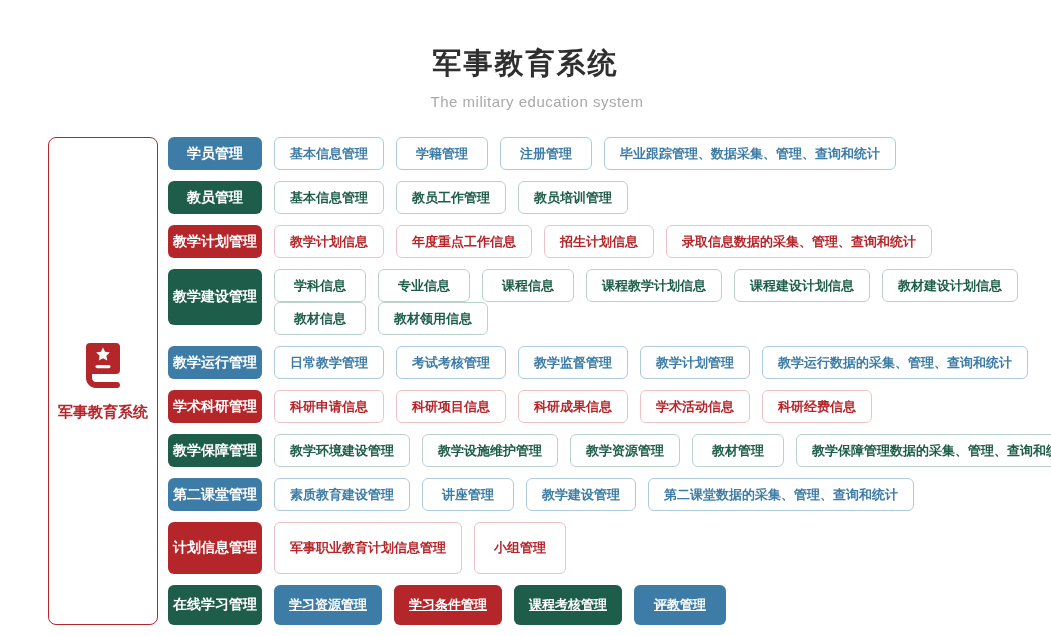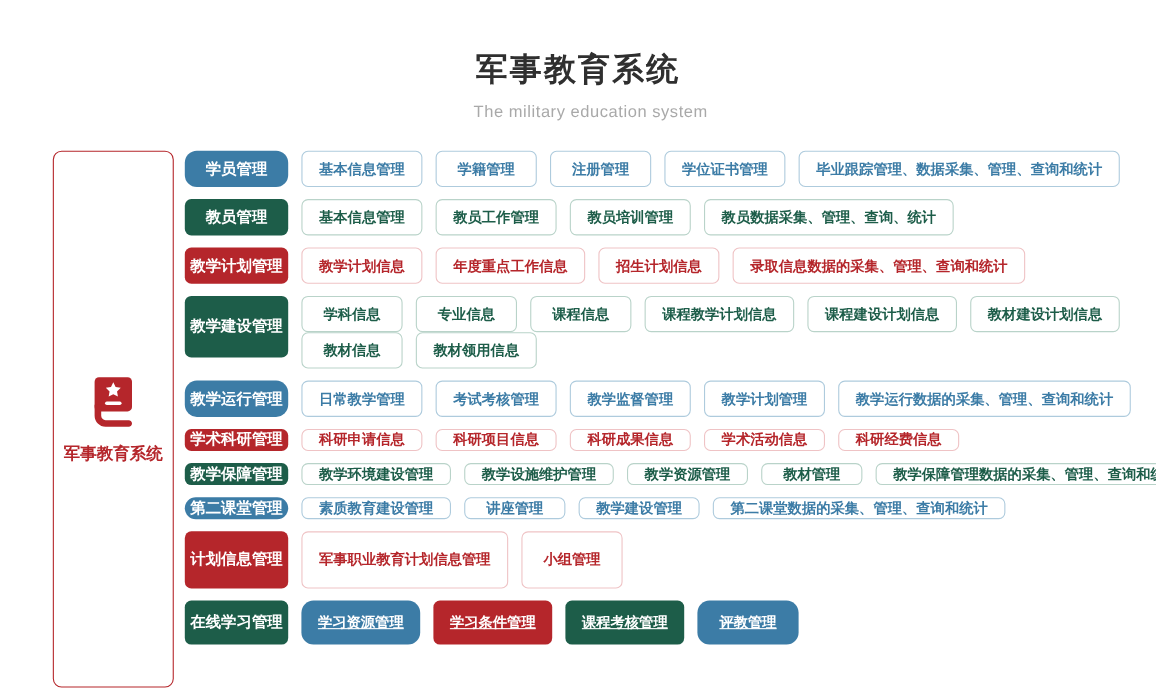--- a/index.html
+++ b/index.html
@@ -21,27 +21,27 @@
            display:flex; flex-direction:column; align-items:center; justify-content:center; gap:12px; }
   .panel-label { color:var(--red); font-weight:bold; font-size:15px; white-space:nowrap; }
 
   .rows { display:flex; flex-direction:column; gap:11px; }
   .row { display:flex; gap:12px; align-items:stretch; }
   .row-lines { display:flex; flex-direction:column; gap:0; }
 
   .cat { width:94px; flex:0 0 94px; border-radius:6px; color:#fff; font-weight:bold;
          font-size:14px; display:flex; align-items:center; justify-content:center;
          white-space:nowrap; cursor:pointer; border:none; }
-  .h33 { height:33px; } .h34 { height:20px; } .h36 { height:52px; } .h40 { height:40px; } .h76 { height:56px; }
+  .h33 { height:33px; } .h34 { height:33px; } .h36 { height:52px; } .h40 { height:40px; } .h76 { height:56px; }
 
   .item { border-radius:6px; background:#fff; font-weight:bold; font-size:13px;
           display:flex; align-items:center; justify-content:center; white-space:nowrap;
           padding:0 15px; min-width:92px; cursor:pointer; }
 
-  .solid.blue  { background:var(--blue);border-radius:11px; }
+  .solid.blue  { background:var(--blue); }
   .solid.green { background:var(--green); }
   .solid.red   { background:var(--red); }
   .outline.blue  { border:1px solid var(--blue-border);  color:var(--blue); }
   .outline.green { border:1px solid var(--green-border); color:var(--green); }
   .outline.red   { border:1px solid var(--red-border);   color:var(--red); }
   .solid.item { color:#fff; border:none;text-decoration:underline; }
 
   .book-icon { width:48px; height:50px; }
 </style>
 </head>
@@ -64,30 +64,28 @@
     <div class="panel-label">军事教育系统</div>
   </div>
 
   <div class="rows">
 
     <div class="row">
       <button class="cat solid blue h33">学员管理</button>
       <button class="item outline blue h33">基本信息管理</button>
       <button class="item outline blue h33">学籍管理</button>
       <button class="item outline blue h33">注册管理</button>
-      <button class="item outline blue h33">学位证书管理</button>
       <button class="item outline blue h33">毕业跟踪管理、数据采集、管理、查询和统计</button>
     </div>
 
     <div class="row">
       <button class="cat solid green h33">教员管理</button>
       <button class="item outline green h33">基本信息管理</button>
       <button class="item outline green h33">教员工作管理</button>
       <button class="item outline green h33">教员培训管理</button>
-      <button class="item outline green h33">教员数据采集、管理、查询、统计</button>
     </div>
 
     <div class="row">
       <button class="cat solid red h33">教学计划管理</button>
       <button class="item outline red h33">教学计划信息</button>
       <button class="item outline red h33">年度重点工作信息</button>
       <button class="item outline red h33">招生计划信息</button>
       <button class="item outline red h33">录取信息数据的采集、管理、查询和统计</button>
     </div>
 

